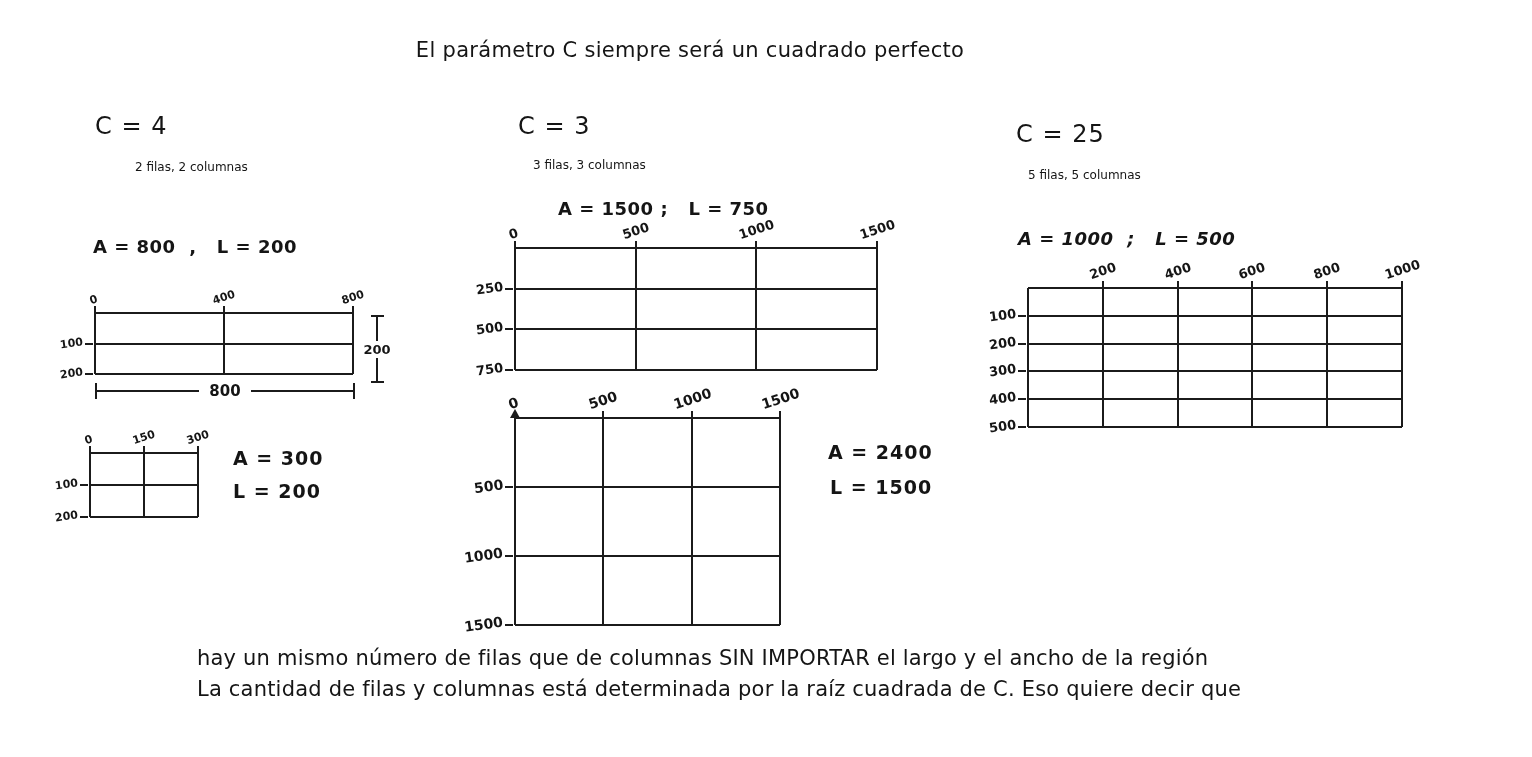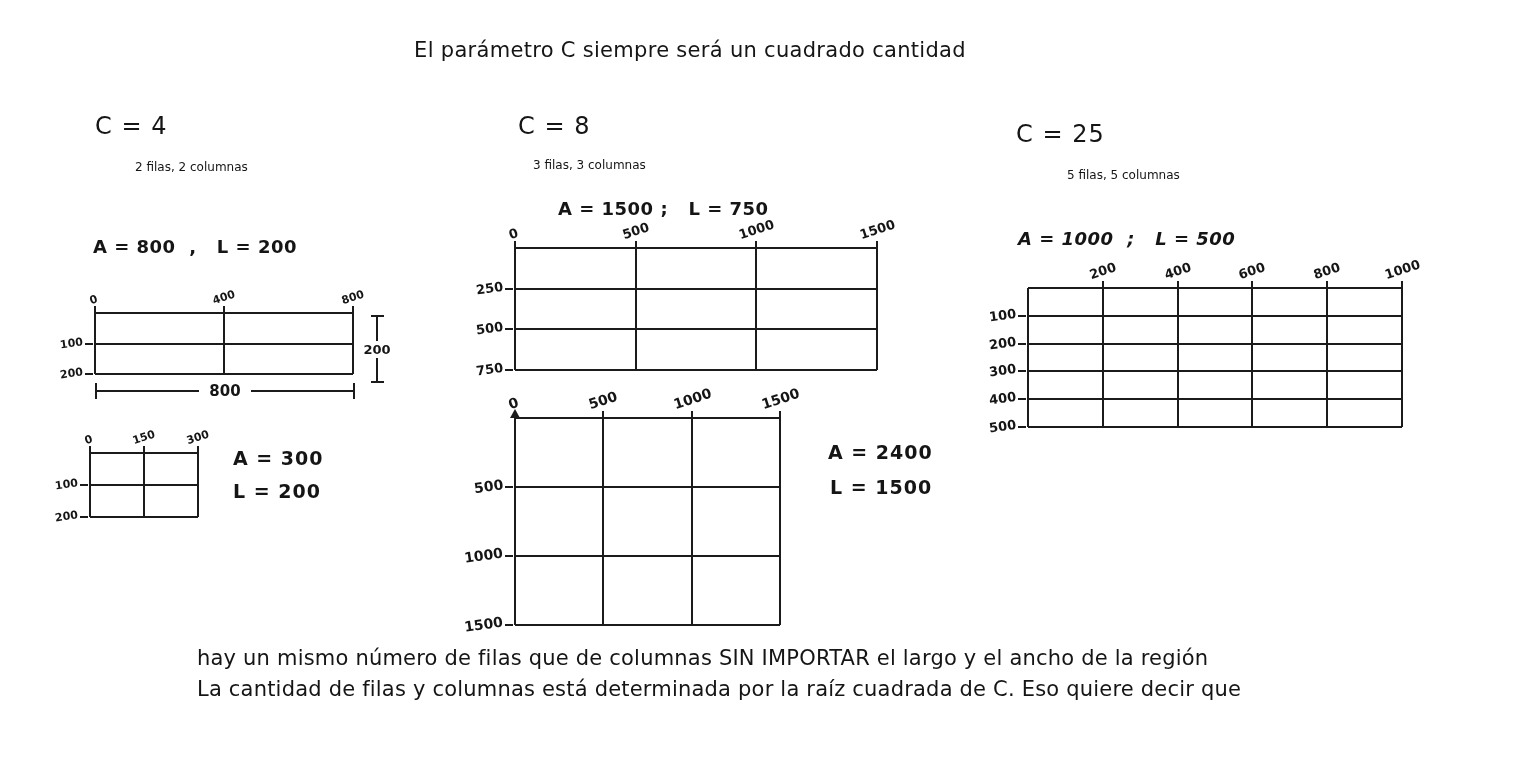--- a/index.html
+++ b/index.html
@@ -19,21 +19,21 @@
   .footer{left:197px;top:643px;font-size:21px;line-height:31px;letter-spacing:.2px;}
 
   
   #c4-header{left:95px;top:112px;}
   #c4-sub{left:135px;top:160px;}
   #c4-params{left:93px;top:236px;}
   #c9-header{left:518px;top:112px;}
   #c9-sub{left:533px;top:158px;}
   #c9-params{left:558px;top:198px;}
   #c25-header{left:1016px;top:120px;}
-  #c25-sub{left:1028px;top:168px;margin-left:39px;}
+  #c25-sub{left:1028px;top:168px;}
   #c25-params{left:1018px;top:228px;font-style:italic;}
   #a300{left:233px;top:447px;}
   #l200{left:233px;top:480px;}
   #a1500{left:828px;top:441px;}
   #l1500{left:830px;top:476px;}
 
   
   .grid{position:absolute;}
   #g1{left:95px;top:313px;width:258px;height:61px;}
   #g2{left:90px;top:453px;width:108px;height:64px;}
@@ -76,21 +76,21 @@
     left:95px;top:382px;width:260px;height:17px;
     display:flex;flex-direction:row;align-items:center;
   }
   #bracket-bottom .cap{width:2px;height:16px;background:#1b1b1b;}
   #bracket-bottom .seg{height:2px;flex:1;background:#1b1b1b;}
   #bracket-bottom .mlabel{font-size:15px;font-weight:bold;margin:0 10px;}
 </style>
 </head>
 <body>
 
-<div class="abs title">El parámetro C siempre será un cuadrado cantidad</div>
+<div class="abs title">El parámetro C siempre será un cuadrado perfecto</div>
 
 <div class="abs section-header" id="c4-header">C = 4</div>
 <div class="abs subheader" id="c4-sub">2 filas, 2 columnas</div>
 <div class="abs params" id="c4-params">A = 800  ,   L = 200</div>
 
 <div class="grid" id="g1">
     <div class="vline" style="left: 0%;"></div>
     <div class="vline" style="left: 50%;"></div>
     <div class="vline" style="left: 100%;"></div>
     <div class="hline" style="top: 0%;"></div>
@@ -138,21 +138,21 @@
     <div class="xtick" style="left: 100%;"></div>
     <div class="xlabel" style="left: 100%;">300</div>
     <div class="ytick" style="top: 50%;"></div>
     <div class="ylabel" style="top: 50%;">100</div>
     <div class="ytick" style="top: 100%;"></div>
     <div class="ylabel" style="top: 100%;">200</div>
   </div>
 <div class="abs side-label" id="a300">A = 300</div>
 <div class="abs side-label" id="l200">L = 200</div>
 
-<div class="abs section-header" id="c9-header">C = 8</div>
+<div class="abs section-header" id="c9-header">C = 3</div>
 <div class="abs subheader" id="c9-sub">3 filas, 3 columnas</div>
 <div class="abs params" id="c9-params">A = 1500 ;   L = 750</div>
 
 <div class="grid" id="g3">
     <div class="vline" style="left: 0%;"></div>
     <div class="vline" style="left: 33.3333%;"></div>
     <div class="vline" style="left: 66.6667%;"></div>
     <div class="vline" style="left: 100%;"></div>
     <div class="hline" style="top: 0%;"></div>
     <div class="hline" style="top: 33.3333%;"></div>

